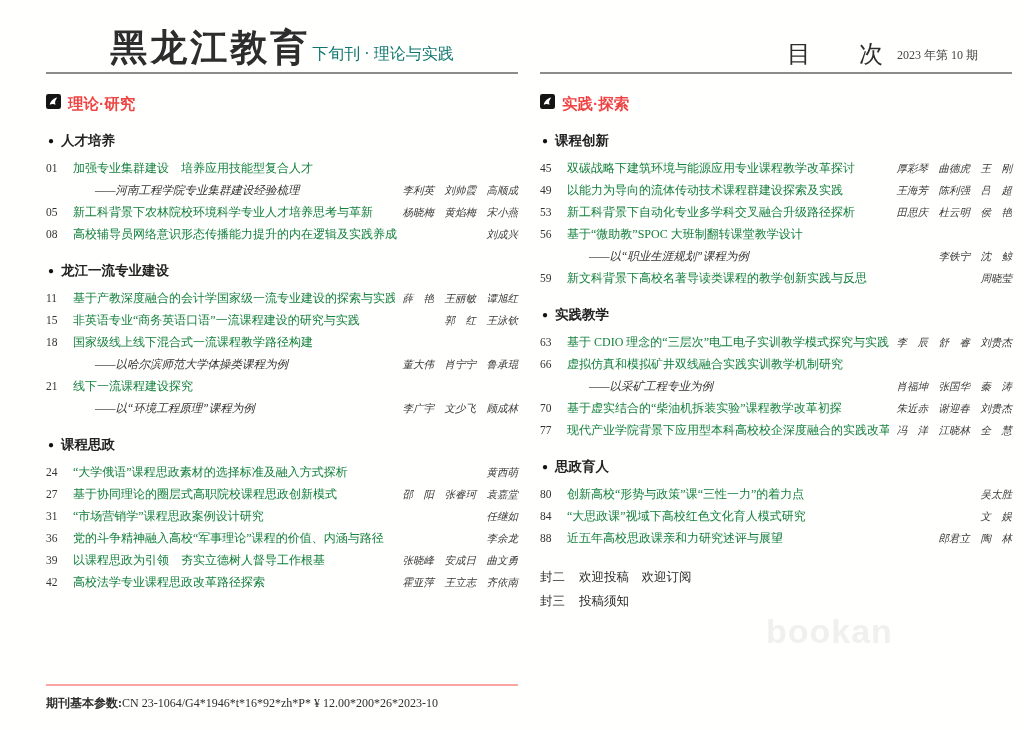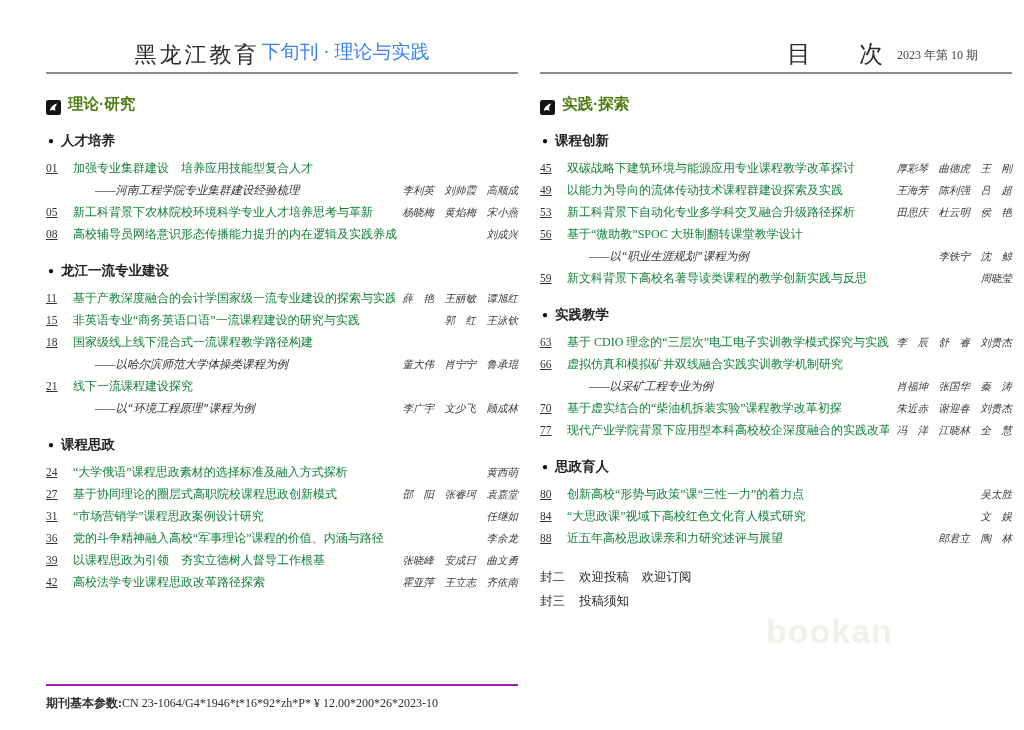--- a/index.html
+++ b/index.html
@@ -6,40 +6,40 @@
   .page{
     position:relative;width:1024px;height:730px;background:#fffffe;
     font-family:"Liberation Serif","DejaVu Serif",serif;color:#2d2d2d;
     overflow:hidden;box-sizing:border-box;
   }
   .columns{display:flex;gap:22px;padding:24px 12px 0 46px;box-sizing:border-box;}
   .col{flex:1;min-width:0;}
   .col-head{height:42px;display:flex;align-items:flex-end;}
   .col-head.left{justify-content:center;}
   .col-head.right{justify-content:flex-end;padding-right:34px;}
-  .journal-title{font-size:22px;font-weight:normal;letter-spacing:3px;line-height:1;}
-  .journal-subtitle{font-size:19px;color:#3b82f6;margin-left:2px;line-height:1.1;padding-bottom:3px;}
+  .journal-title{font-size:37px;font-weight:bold;letter-spacing:3px;line-height:1;}
+  .journal-subtitle{font-size:16px;color:#0f766e;margin-left:2px;line-height:1.1;padding-bottom:3px;}
   .toc-title{font-size:24px;font-weight:normal;letter-spacing:12px;line-height:1;}
   .issue{font-size:12px;color:#444;margin-left:2px;padding-bottom:2px;}
   .rule{border:none;border-top:2px solid #8c8c8c;margin:6px 0 0 0;}
-  .col-header{display:flex;align-items:flex-end;gap:7px;margin-top:20px;
-    font-family:"Liberation Sans","DejaVu Sans",sans-serif;font-weight:bold;font-size:15.5px;color:#4d7c0f;}
+  .col-header{display:flex;align-items:flex-start;gap:7px;margin-top:20px;
+    font-family:"Liberation Sans","DejaVu Sans",sans-serif;font-weight:bold;font-size:15.5px;color:#ef4444;}
   .corner-icon{width:15px;height:15px;flex:none;display:block;}
   .section-title{display:flex;align-items:center;gap:7px;margin:17px 0 7px 2px;
     font-weight:bold;font-size:13.5px;color:#222;}
   .section-bullet{font-size:10px;line-height:1;color:#111;}
   .entry-row{display:flex;align-items:baseline;padding:2.5px 0;line-height:17px;}
-  .page-num{flex:none;width:27px;font-size:11.5px;color:#333;text-decoration:underline;}
+  .page-num{flex:none;width:27px;font-size:11.5px;color:#333;}
   .entry-title{flex:1;min-width:0;font-size:12px;white-space:nowrap;overflow:hidden;color:#15803d;}
   .entry-subtitle{flex:1;min-width:0;font-size:11.5px;font-style:italic;padding-left:22px;white-space:nowrap;overflow:hidden;color:#333;}
   .entry-authors{flex:none;margin-left:8px;font-size:10.5px;font-style:italic;color:#3a3a3a;white-space:nowrap;}
   .notes{margin-top:16px;}
   .note-row{display:flex;gap:14px;padding:3.5px 0;font-size:12.5px;line-height:17px;color:#2a2a2a;}
   .note-label{flex:none;}
-  .footer{position:absolute;left:46px;width:472px;top:684px;border-top:2px solid #a21caf;padding-top:9px;font-size:12px;}
+  .footer{position:absolute;left:46px;width:472px;top:684px;border-top:2px solid #fca5a5;padding-top:9px;font-size:12px;}
   .footer-label{font-weight:bold;}
   .footer-value{color:#2e2e2e;}
   .watermark{position:absolute;left:766px;top:612px;font-family:"Liberation Sans","DejaVu Sans",sans-serif;
     font-size:34px;font-weight:bold;color:#f0f0ec;letter-spacing:1px;user-select:none;}
 </style>
 </head>
 <body>
 
 <div class="page">
   <div class="columns">

